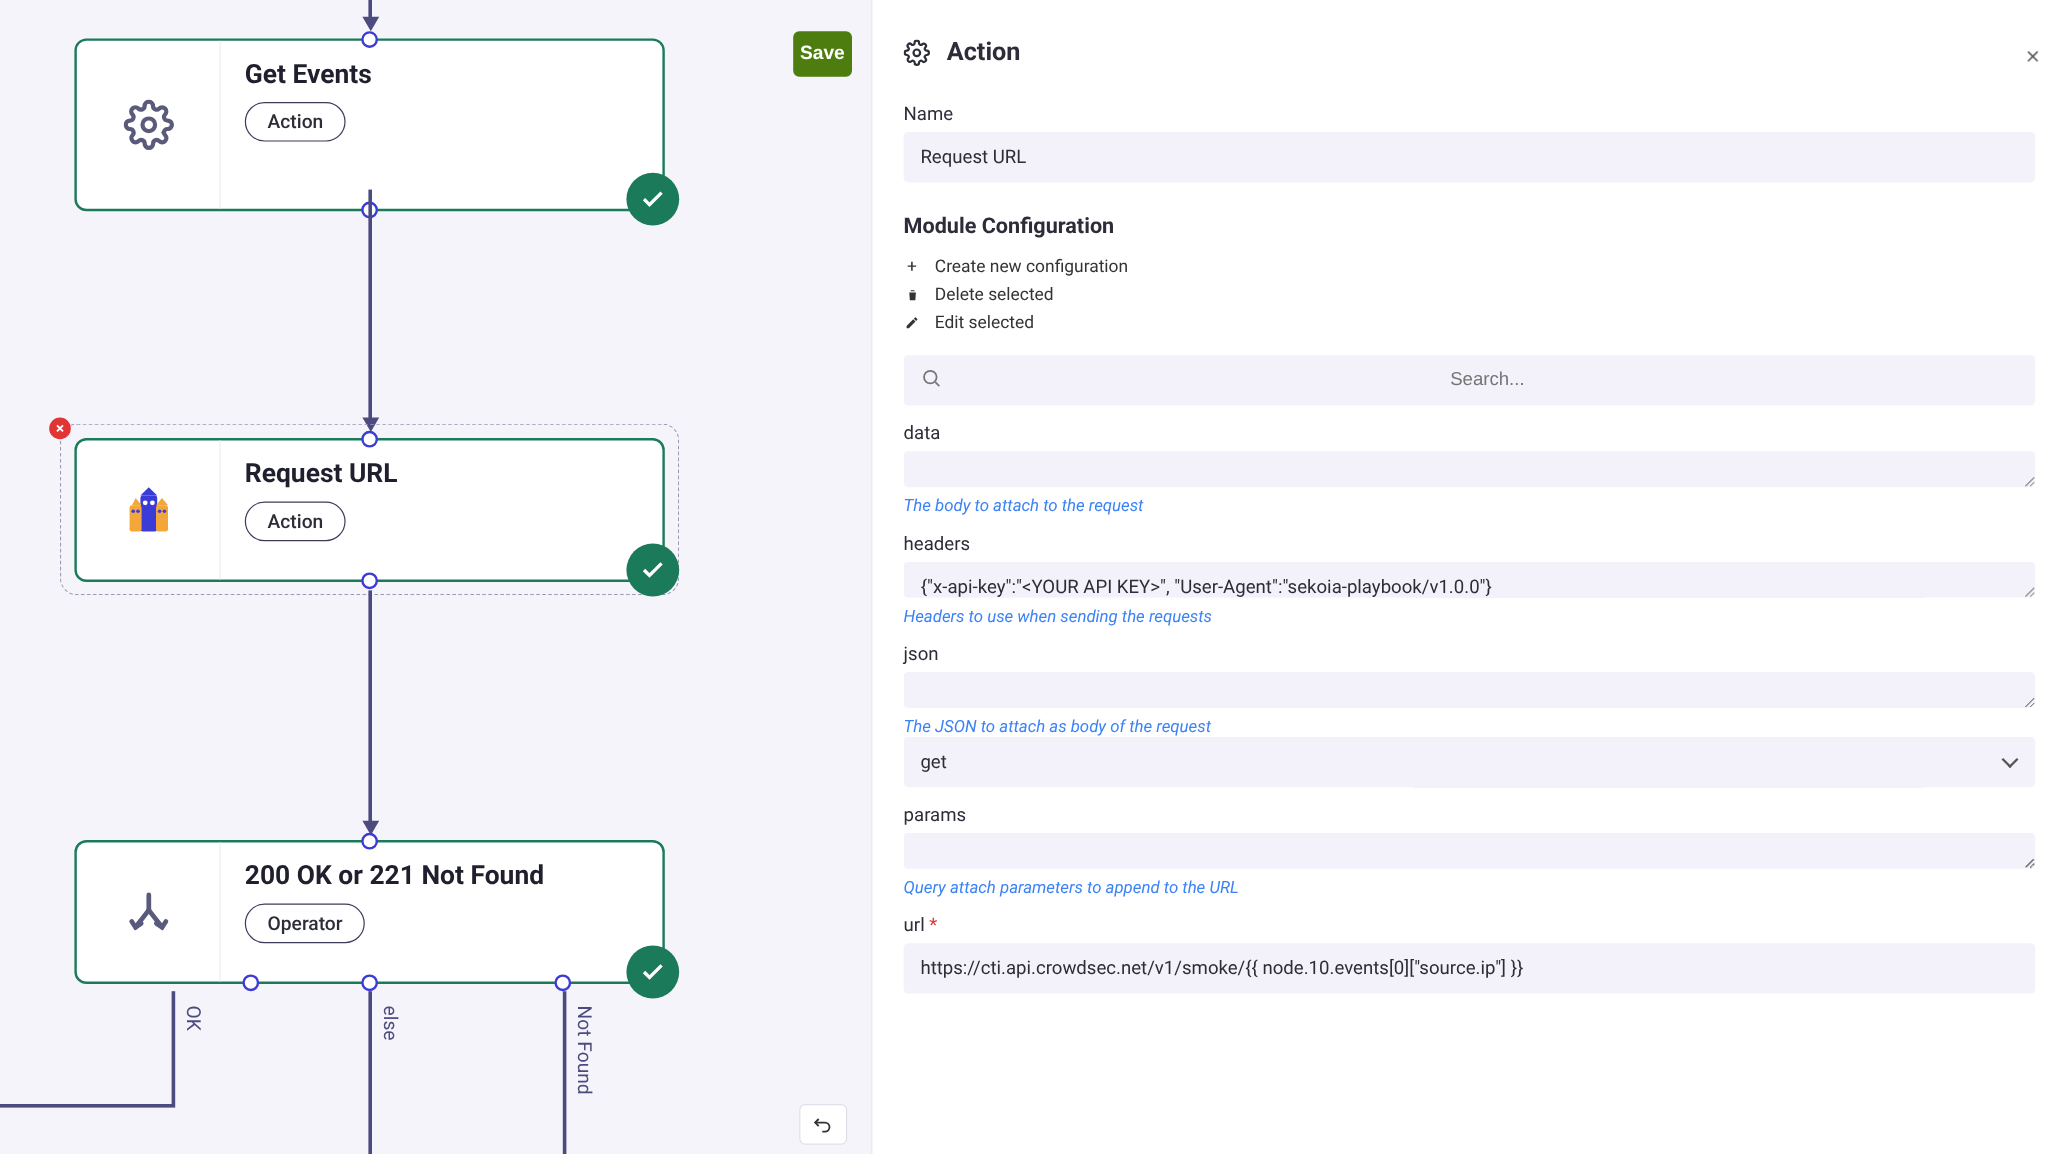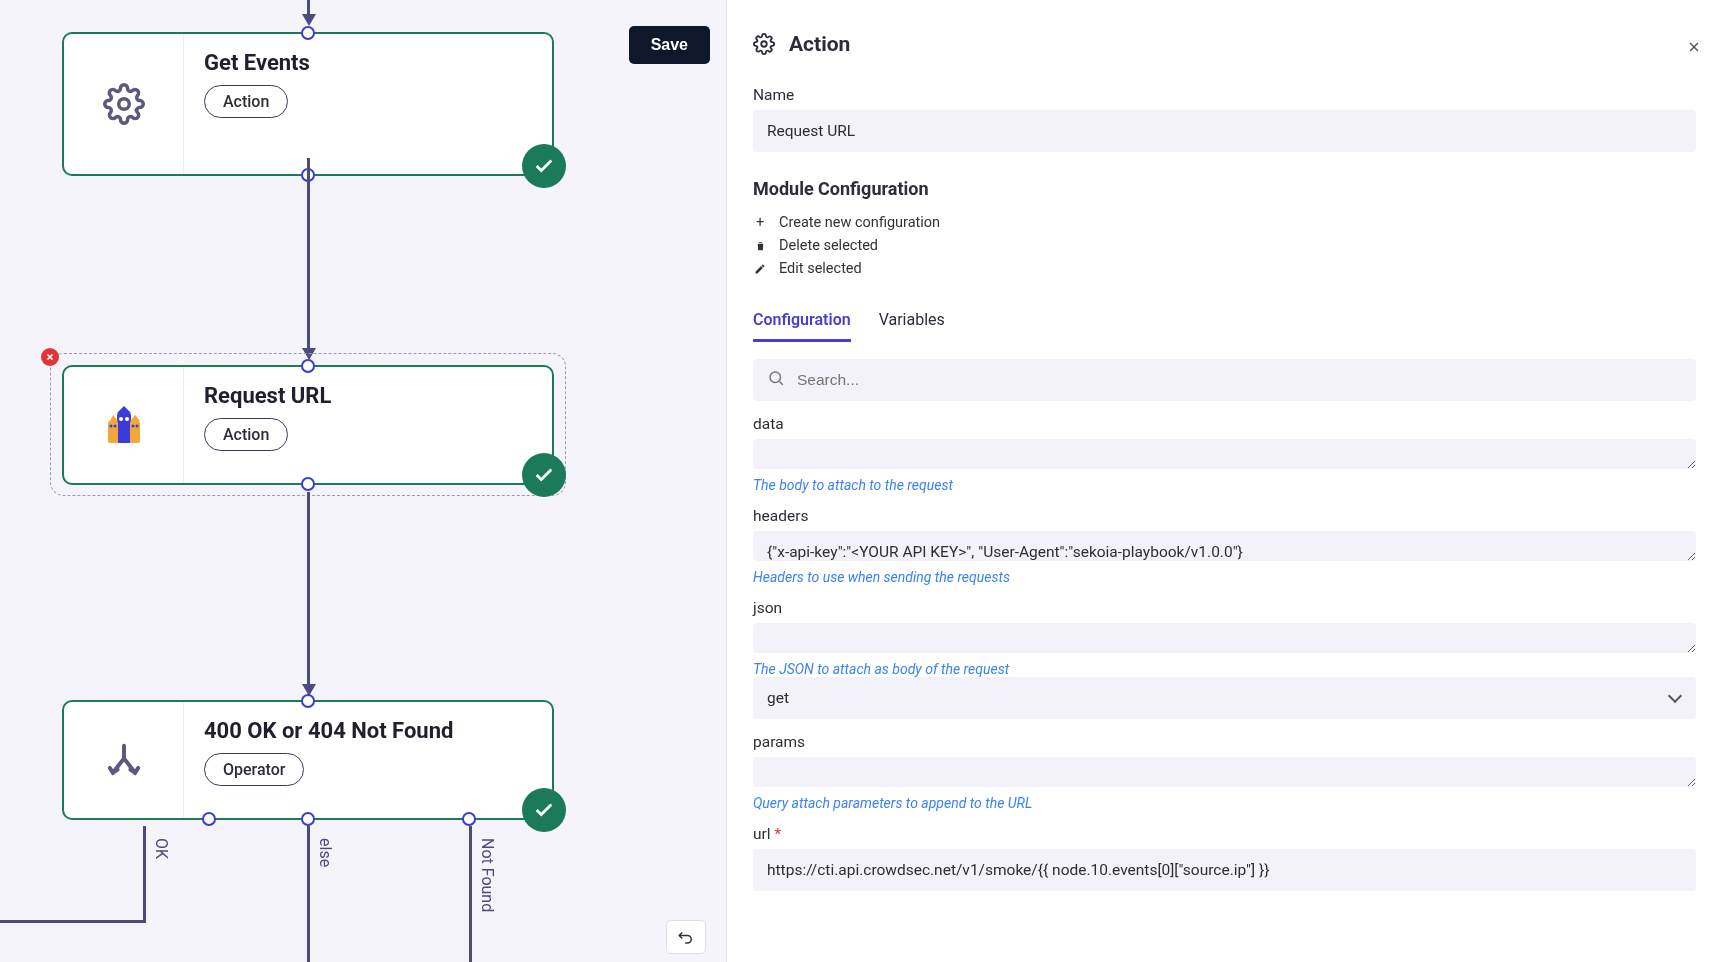--- a/index.html
+++ b/index.html
@@ -27,25 +27,25 @@
     background: #ffffff;
     border-left: 1px solid #e5e5ef;
     padding: 0;
     overflow-y: auto;
   }
 
   
   .save-btn {
     position: absolute;
     right: 16px; top: 26px;
-    background: #0f172a;
+    background: #4d7c0f;
     color: #fff;
     border: none;
     border-radius: 5px;
-    padding: 10px 22px;
+    padding: 10px 6px;
     font-size: 16px;
     font-weight: 600;
     cursor: pointer;
   }
 
   
   .undo-btn {
     position: absolute;
     left: 666px;
     top: 920px;
@@ -262,20 +262,21 @@
     transform: translateY(-50%);
     color: #888;
   }
   .search-input {
     width: 100%;
     background: #f3f2fa;
     border: none;
     border-radius: 4px;
     padding: 12px 14px 12px 44px;
     font-size: 15.5px;
+    text-align: center;
   }
 
 </style>
 </head>
 <body>
 
 <div class="canvas">
 
   <div class="edge" style="left:307px; top:0; width:3px; height:18px;"></div>
   <div class="arrowhead" style="left:302px; top:14px;"></div>
@@ -349,21 +350,21 @@
     <div class="icon-cell">
       <svg width="38" height="38" viewBox="0 0 24 24" fill="none" stroke="#5a5a7a" stroke-width="2.5" stroke-linecap="round">
           <path d="M12 3 L12 11"></path>
           <path d="M12 11 L5 20"></path>
           <path d="M12 11 L19 20"></path>
           <polyline points="3 17 5 20 8 18" fill="none"></polyline>
           <polyline points="21 17 19 20 16 18" fill="none"></polyline>
         </svg>
     </div>
     <div class="content-cell">
-      <div class="title">400 OK or 404 Not Found</div>
+      <div class="title">200 OK or 221 Not Found</div>
       <span class="badge">Operator</span>
     </div>
     <div class="port" style="left:138px; bottom:-8px;"></div>
     <div class="port" style="left:50%; bottom:-8px; transform:translateX(-50%);"></div>
     <div class="port" style="right:76px; bottom:-8px;"></div>
     <div class="check">
       <svg width="22" height="22" viewBox="0 0 24 24" fill="none" stroke="#fff" stroke-width="3">
           <polyline points="20 6 9 17 4 12"></polyline>
         </svg>
     </div>
@@ -425,24 +426,20 @@
       <div class="mc-action">
         <span class="mc-icon">
           <svg width="12" height="12" viewBox="0 0 24 24" fill="#333">
               <path d="M3 17.25V21h3.75L17.81 9.94l-3.75-3.75L3 17.25zM20.71 7.04a1 1 0 0 0 0-1.41l-2.34-2.34a1 1 0 0 0-1.41 0l-1.83 1.83 3.75 3.75 1.83-1.83z"></path>
             </svg>
         </span>
         <span>Edit selected</span>
       </div>
     </div>
 
-    <div class="tabs">
-      <div class="tab active">Configuration</div>
-      <div class="tab">Variables</div>
-    </div>
 
     <div class="search-wrap">
       <span class="sicon">
         <svg width="18" height="18" viewBox="0 0 24 24" fill="none" stroke="#777" stroke-width="2">
             <circle cx="11" cy="11" r="7"></circle>
             <line x1="21" y1="21" x2="16.65" y2="16.65"></line>
           </svg>
       </span>
       <input class="search-input" placeholder="Search..." style="">
     </div>

